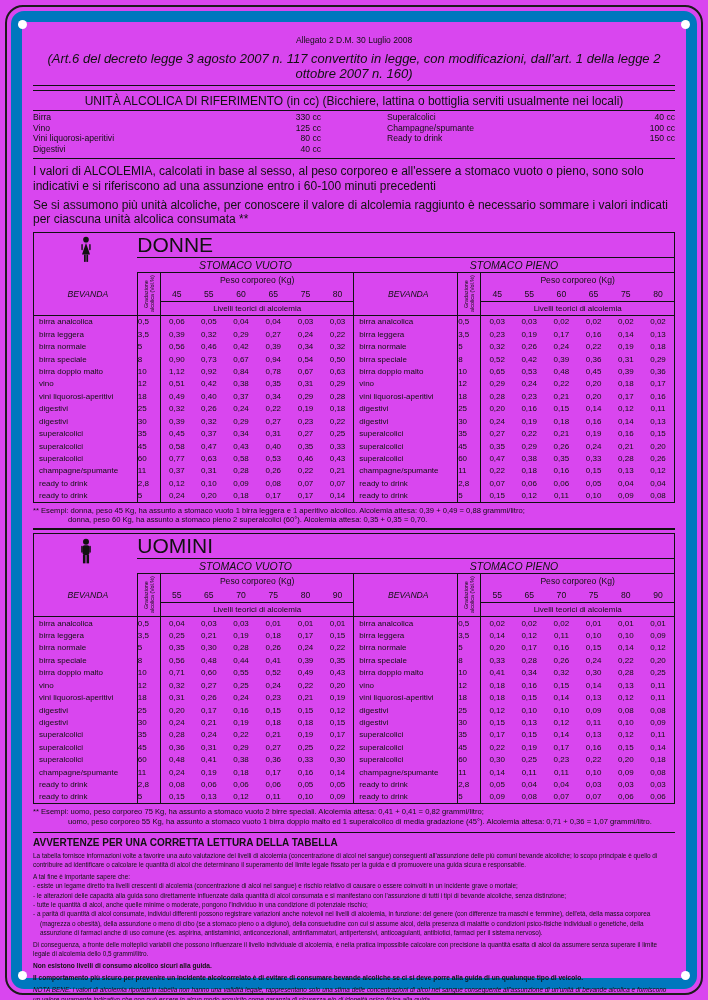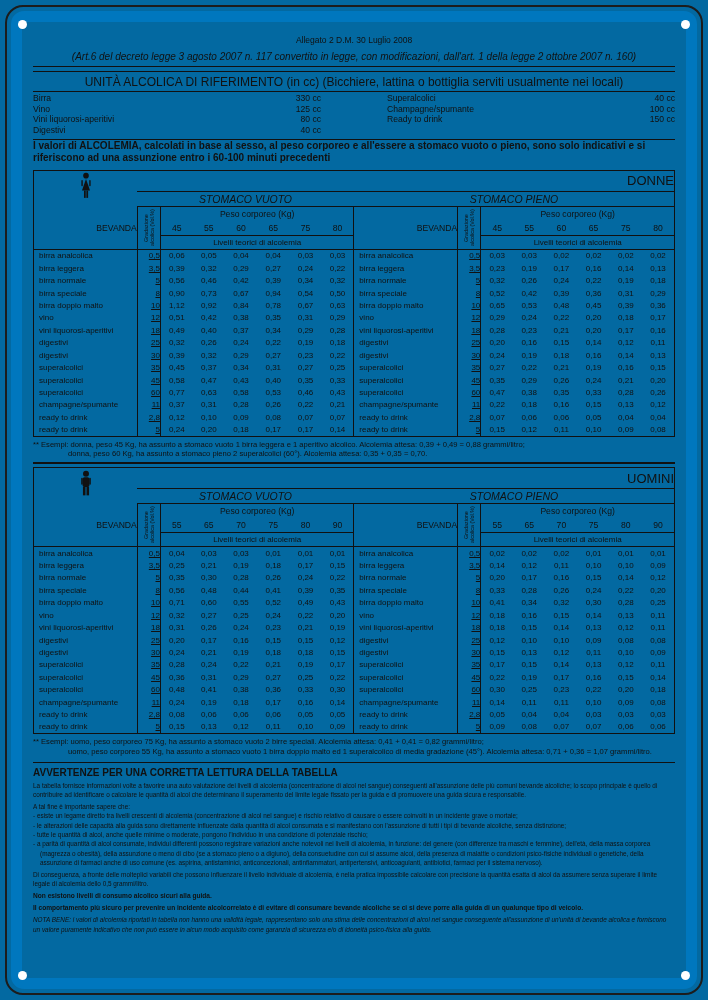--- a/index.html
+++ b/index.html
@@ -1,51 +1,51 @@
 <!DOCTYPE html>
 <html><head>
 <meta charset="utf-8">
 <style>
   html,body{margin:0;padding:0;background:#fff;}
   body{width:708px;height:1000px;font-family:"Liberation Sans","DejaVu Sans",sans-serif;color:#111;position:relative;}
-  .sign{position:absolute;inset:0;background:#0369a1;}
+  .sign{position:absolute;inset:0;background:#d946ef;}
   .outline{position:absolute;inset:5px;border:2px solid #1c1c1c;border-radius:18px;}
   .blueband{position:absolute;inset:11px;border:11px solid #0077be;border-radius:13px;}
   .rivet{position:absolute;width:9px;height:9px;border-radius:50%;background:#fff;z-index:3;}
   .rivet.tl{left:18px;top:20px;} .rivet.tr{right:18px;top:20px;}
   .rivet.bl{left:18px;bottom:20px;} .rivet.br{right:18px;bottom:20px;}
   .content{position:absolute;left:33px;right:33px;top:33px;bottom:30px;}
   .center{text-align:center;}
   .allegato{font-size:8.5px;margin-top:2px;}
   .title{font-size:11.4px;font-weight:bold;line-height:1.25;margin-top:6px;}
-  .subtitle{font-size:10px;font-style:italic;margin-top:6px;}
+  .subtitle{font-size:13px;font-style:italic;margin-top:6px;}
   .hr{border-top:1px solid #111;margin:4px 0 0 0;}
   .thickhr{border-top:2.4px solid #111;margin:3px 0 0 0;}
   .contains{font-size:9.6px;font-weight:bold;margin:5px 0 4px 0;}
   .units-head{font-size:12px;margin:3px 0 2px 0;}
   .units{display:flex;margin-top:1px;}
   .units>div{width:50%;}
   .units .colL{padding-right:6px;}
   .units .colR{padding-left:60px;}
   .unit-row{display:flex;justify-content:space-between;font-size:8.6px;line-height:10.6px;}
-  .intro{font-size:10px;line-height:1.18;font-weight:bold;}
+  .intro{font-size:12px;line-height:1.18;margin-top:5px;}
   table{border-collapse:collapse;width:100%;table-layout:fixed;margin-top:6px;border:1.4px solid #111;}
   th,td{padding:0;font-weight:normal;overflow:hidden;white-space:nowrap;}
-  .gender-title{font-size:13px;border-bottom:1px solid #111;height:20px;text-align:right;}
+  .gender-title{font-size:21px;border-bottom:1px solid #111;height:20px;text-align:left;}
   .stomaco{font-size:10.5px;border-bottom:1px solid #111;height:14px;text-align:center;font-style:italic;}
-  .bevanda{font-size:8.6px;text-align:right;padding-left:5px;border-bottom:1px solid #111;}
+  .bevanda{font-size:8.6px;text-align:center;padding-left:5px;border-bottom:1px solid #111;font-style:italic;}
   .c-sep,.sep-l{border-left:1px solid #111;}
   .grad-head{border-left:1px solid #111;border-right:1px solid #111;border-bottom:1px solid #111;}
   .vtext{writing-mode:vertical-rl;transform:rotate(180deg);font-size:5.4px;line-height:1.15;display:block;margin:0 auto;max-height:42px;white-space:normal;text-align:center;}
   .peso{font-size:8.6px;text-align:center;height:12px;}
   .w-cell{font-size:8.6px;text-align:center;height:12px;}
   .livelli{font-size:8px;text-align:center;border-top:1px solid #111;border-bottom:1px solid #111;height:11px;}
   tbody tr{height:12.45px;margin-left:32px;}
   .c-bev{font-size:8px;text-align:left;padding-left:5px;}
-  .c-grad{font-size:8px;text-align:right;border-left:1px solid #111;border-right:1px solid #111;text-decoration:underline;}
+  .c-grad{font-size:8px;text-align:left;border-left:1px solid #111;border-right:1px solid #111;}
   .c-val{font-size:8px;text-align:center;}
   .footnote{font-size:7.6px;line-height:1.3;margin-top:3px;}
   .footnote .fl2{display:block;padding-left:35px;}
   .icon-cell{text-align:center;vertical-align:middle;}
   .avv-head{font-size:10px;font-weight:600;margin-top:4px;}
   .fine{font-size:6.4px;line-height:1.45;margin-top:3px;}
   .lead{font-size:6.4px;line-height:1.45;margin-top:3px;}
   .bullet{font-size:6.4px;line-height:1.45;padding-left:7px;text-indent:-7px;}
   .bullet::before{content:"- ";}
   .boldline{font-size:6.6px;font-weight:bold;line-height:1.5;margin-top:2px;}
@@ -98,20 +98,21 @@
             <span>100 cc</span>
           </div>
           <div class="unit-row">
             <span>Ready to drink</span>
             <span>150 cc</span>
           </div>
         </div>
     </div>
     <div class="hr"></div>
     <div class="intro">I valori di ALCOLEMIA, calcolati in base al sesso, al peso corporeo e all'essere  a stomaco vuoto o pieno, sono solo indicativi e si riferiscono ad una assunzione entro i 60-100 minuti precedenti</div>
+    <div class="intro">Se si assumono più unità alcoliche, per conoscere il valore di alcolemia raggiunto è necessario sommare i valori indicati per ciascuna unità alcolica consumata **</div>
 
     <table>
       <colgroup>
         <col style="width:103px">
           <col style="width:23px">
         <col style="width:32px">
           <col style="width:32px">
           <col style="width:32px">
           <col style="width:32px">
           <col style="width:32px">

